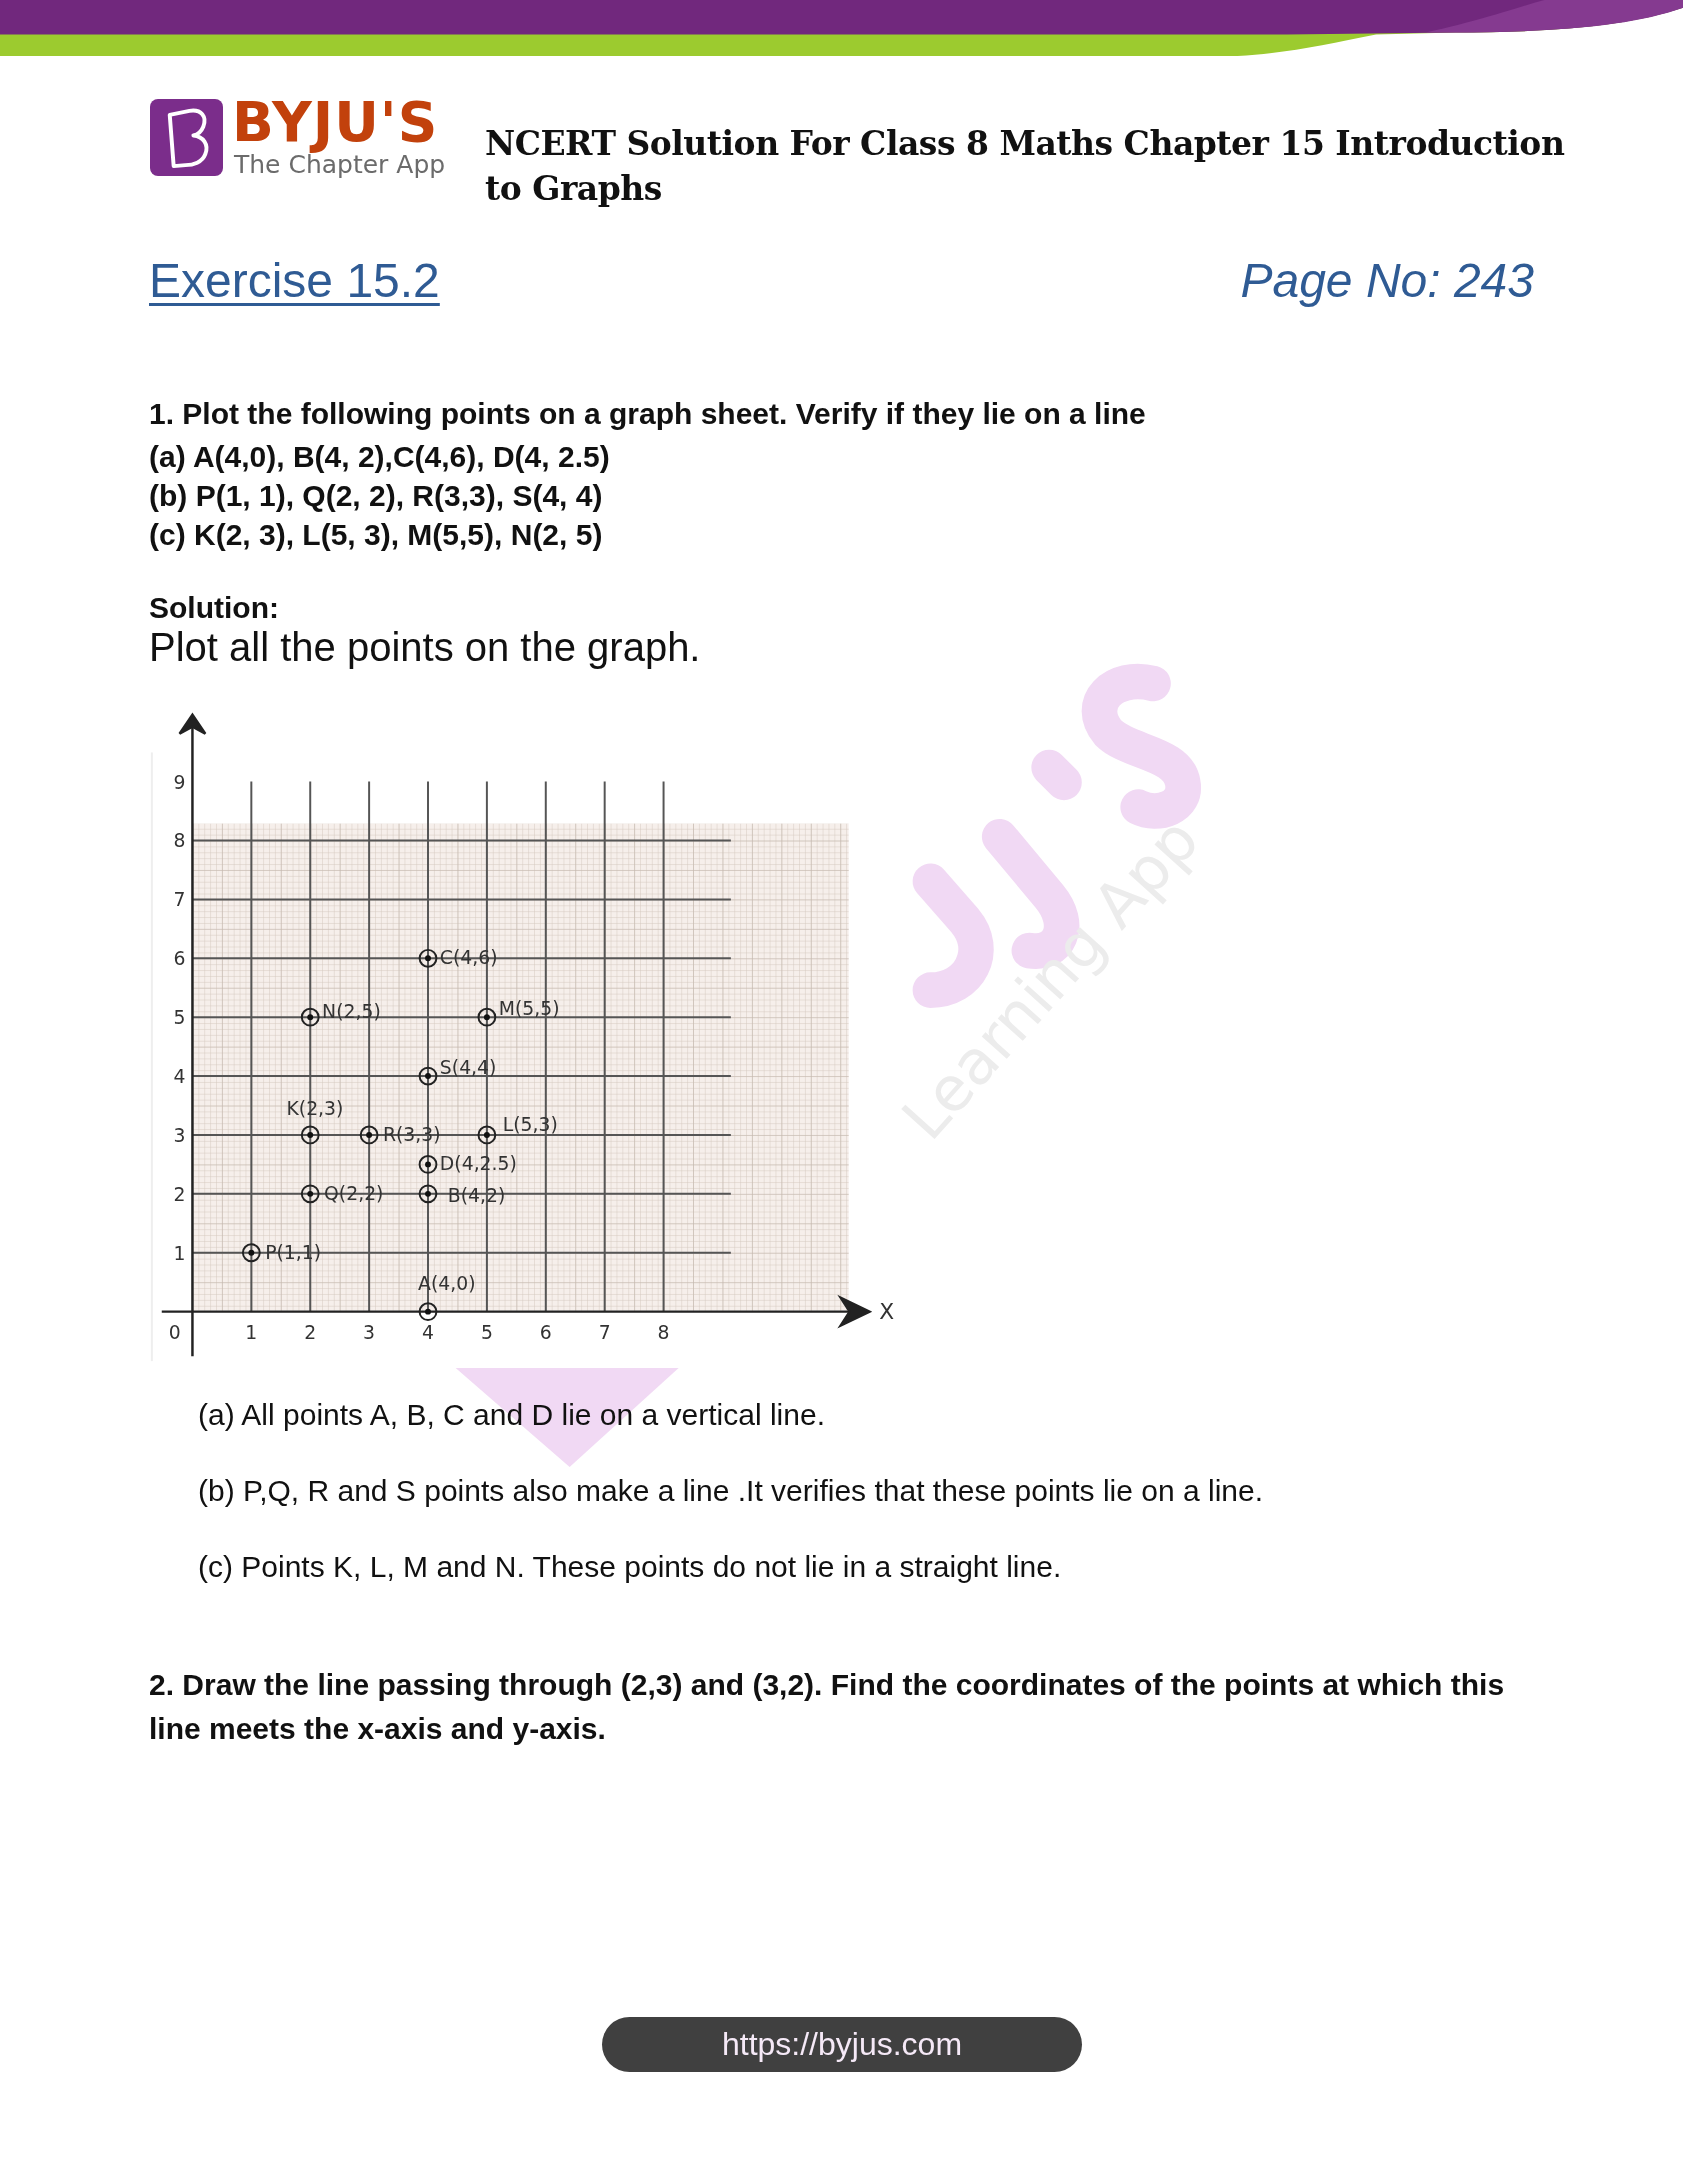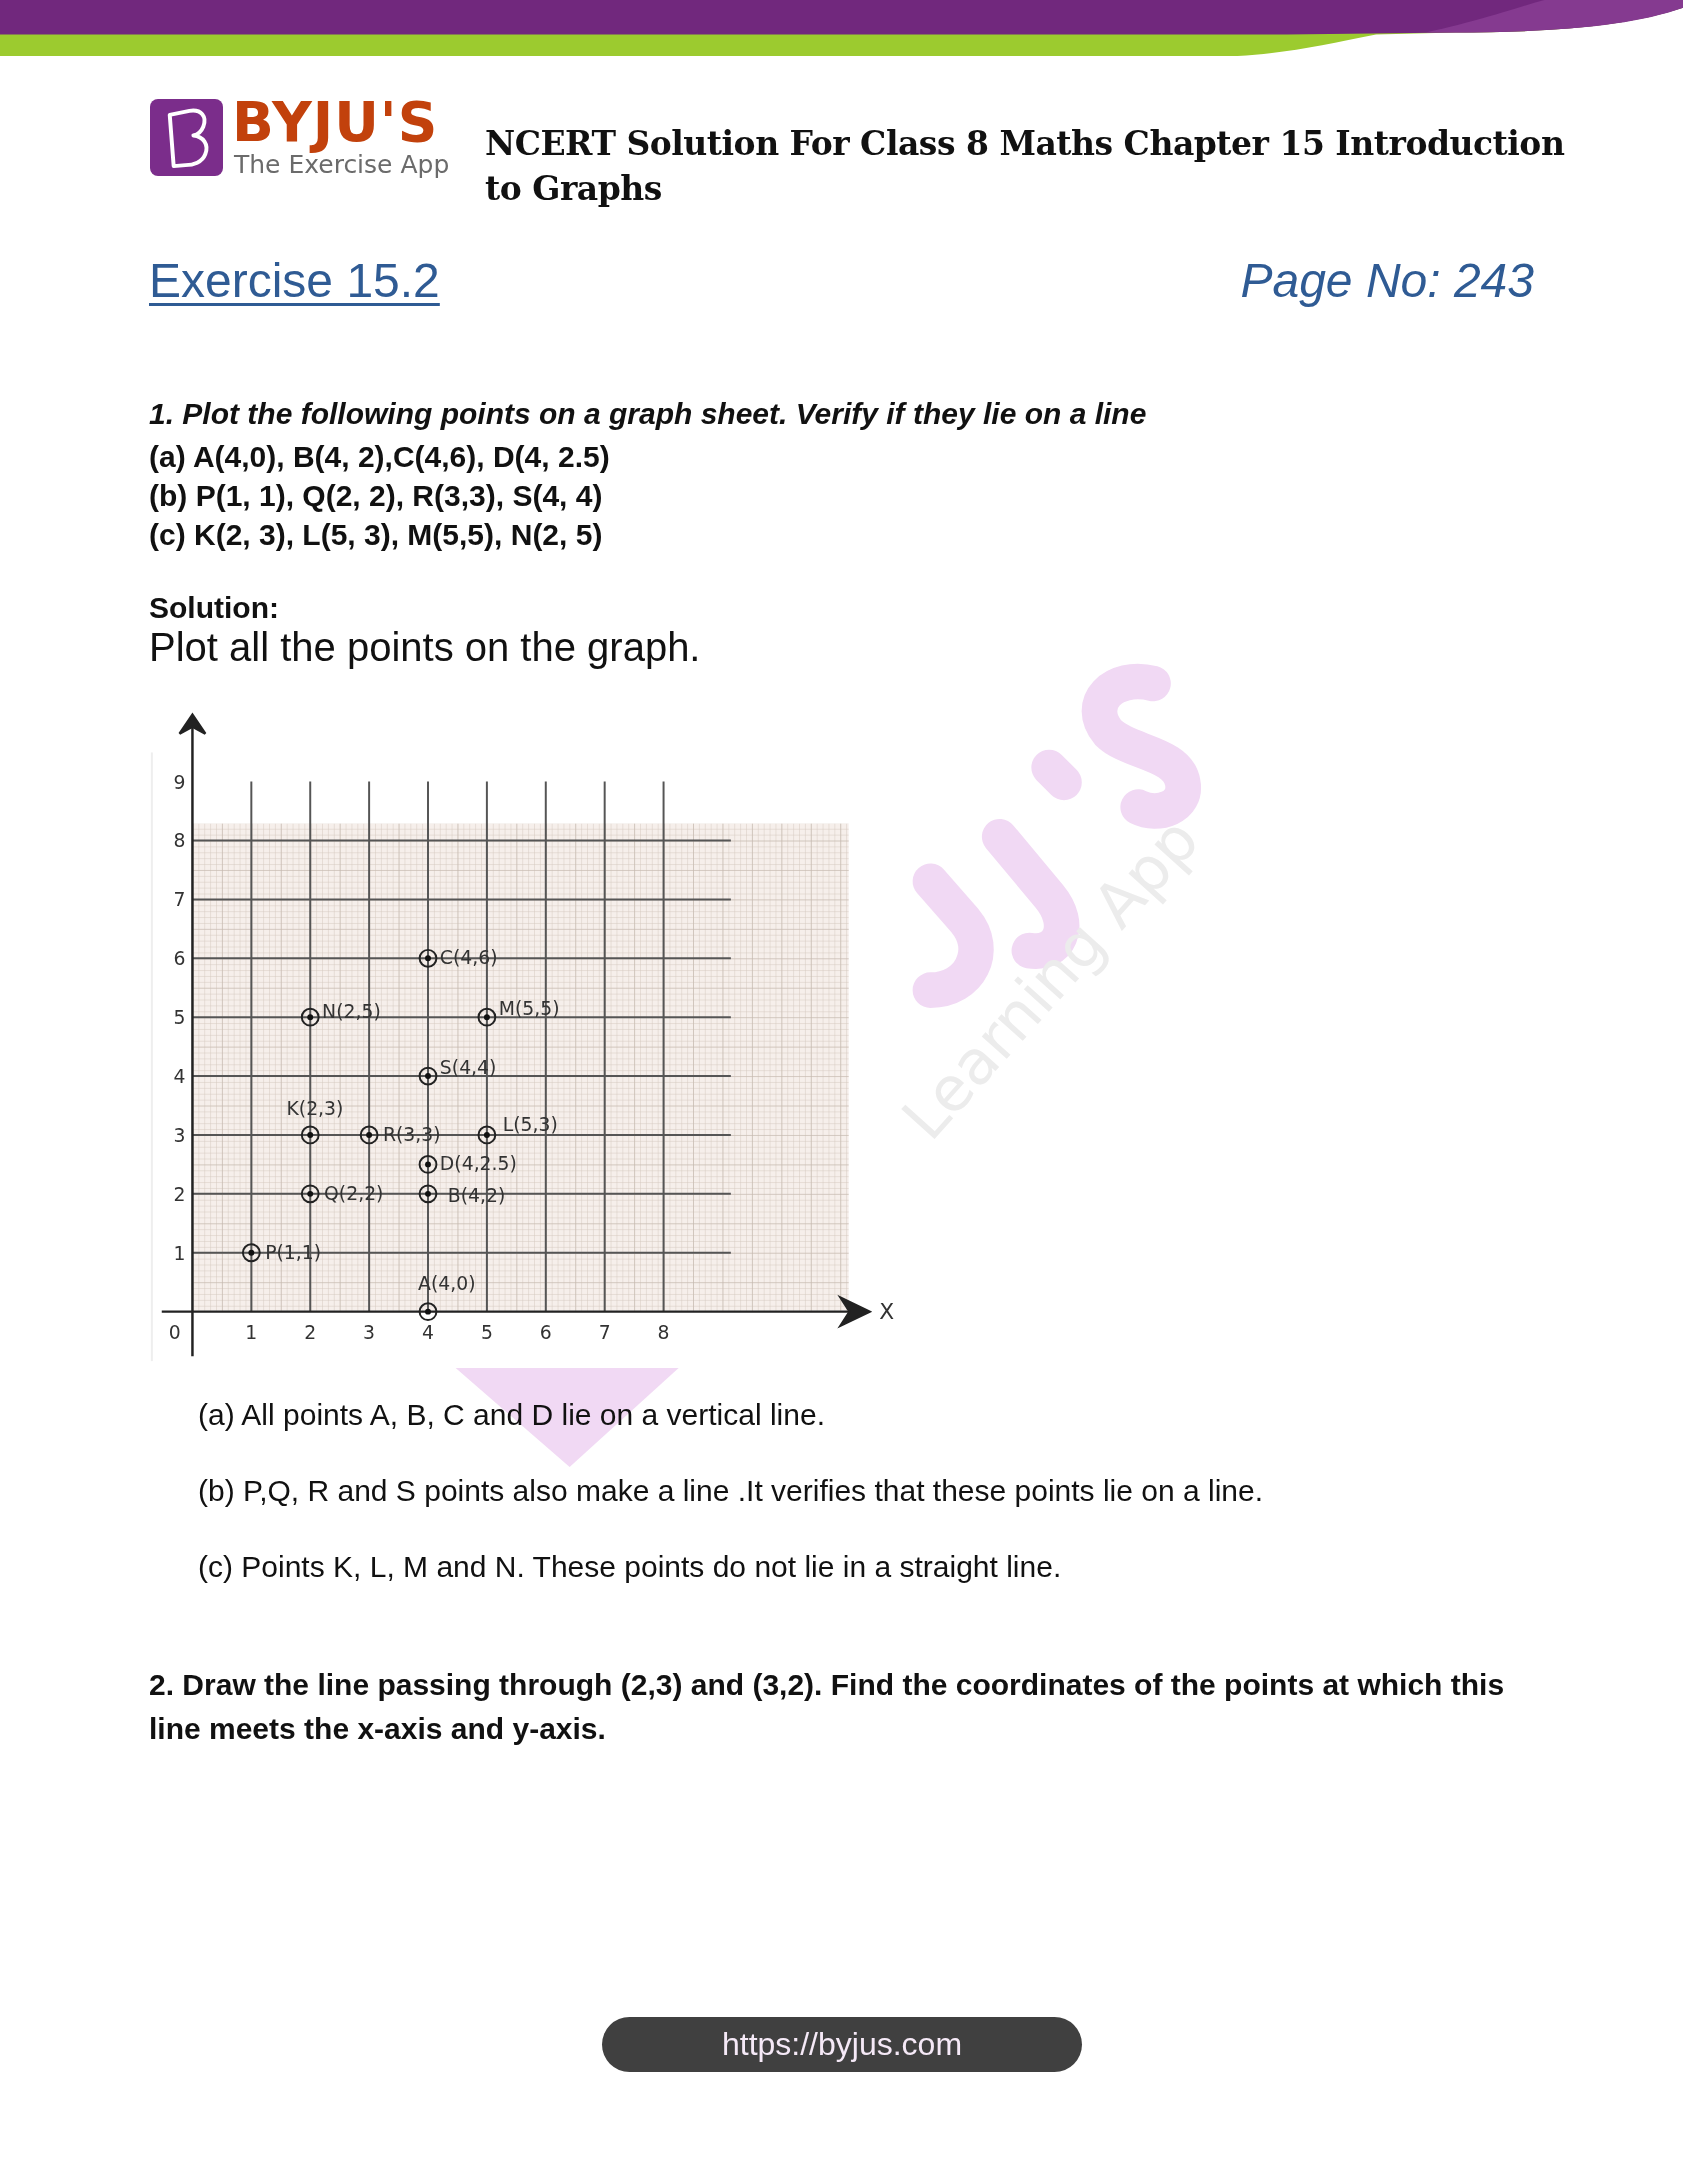--- a/index.html
+++ b/index.html
@@ -39,29 +39,29 @@
   <path d="M0 0 H1700 V8 C1640 28 1560 33 1470 33 L1300 35 H0 Z" fill="#71287d"></path>
   <path d="M1560 0 H1700 V8 C1650 26 1580 32 1480 33 L1440 33 C1500 20 1530 8 1560 0 Z" fill="#853a90"></path>
 </svg>
 
 <div id="logo-box" class="abs">
   <svg id="logo-b" class="abs" viewBox="0 0 74 78">
     <path d="M20 16 L40 12 C52 10 58 18 54 28 C52 33 48 36 44 37 C54 38 60 46 56 56 C53 64 44 67 36 67 L24 68 Z" fill="none" stroke="#ffffff" stroke-width="4" stroke-linejoin="round"></path>
   </svg>
 </div>
 <div id="brand-name" class="abs">BYJU'S</div>
-<div id="brand-tag" class="abs">The Exercise App</div>
+<div id="brand-tag" class="abs">The Chapter App</div>
 
 <div id="doc-title" class="abs">NCERT Solution For Class 8 Maths Chapter 15 Introduction to Graphs</div>
 
 <div id="exercise" class="abs">Exercise 15.2</div>
 <div id="page-no" class="abs">Page No: 243</div>
 
 <div id="q1" class="abs">
-  <div class="b" style="margin-bottom:4px;font-style:italic;">1. Plot the following points on a graph sheet. Verify if they lie on a line</div>
+  <div class="b" style="margin-bottom:4px;">1. Plot the following points on a graph sheet. Verify if they lie on a line</div>
   <div class="b">(a) A(4,0), B(4, 2),C(4,6), D(4, 2.5)</div>
   <div class="b">(b) P(1, 1), Q(2, 2), R(3,3), S(4, 4)</div>
   <div class="b">(c) K(2, 3), L(5, 3), M(5,5), N(2, 5)</div>
 </div>
 
 <div id="solution-head" class="abs">Solution:</div>
 <div id="solution-text" class="abs">Plot all the points on the graph.</div>
 
 <svg id="watermark" class="abs" viewBox="0 0 480 560">
   <g fill="none" stroke="#f1d9f4" stroke-width="36" stroke-linecap="round">

